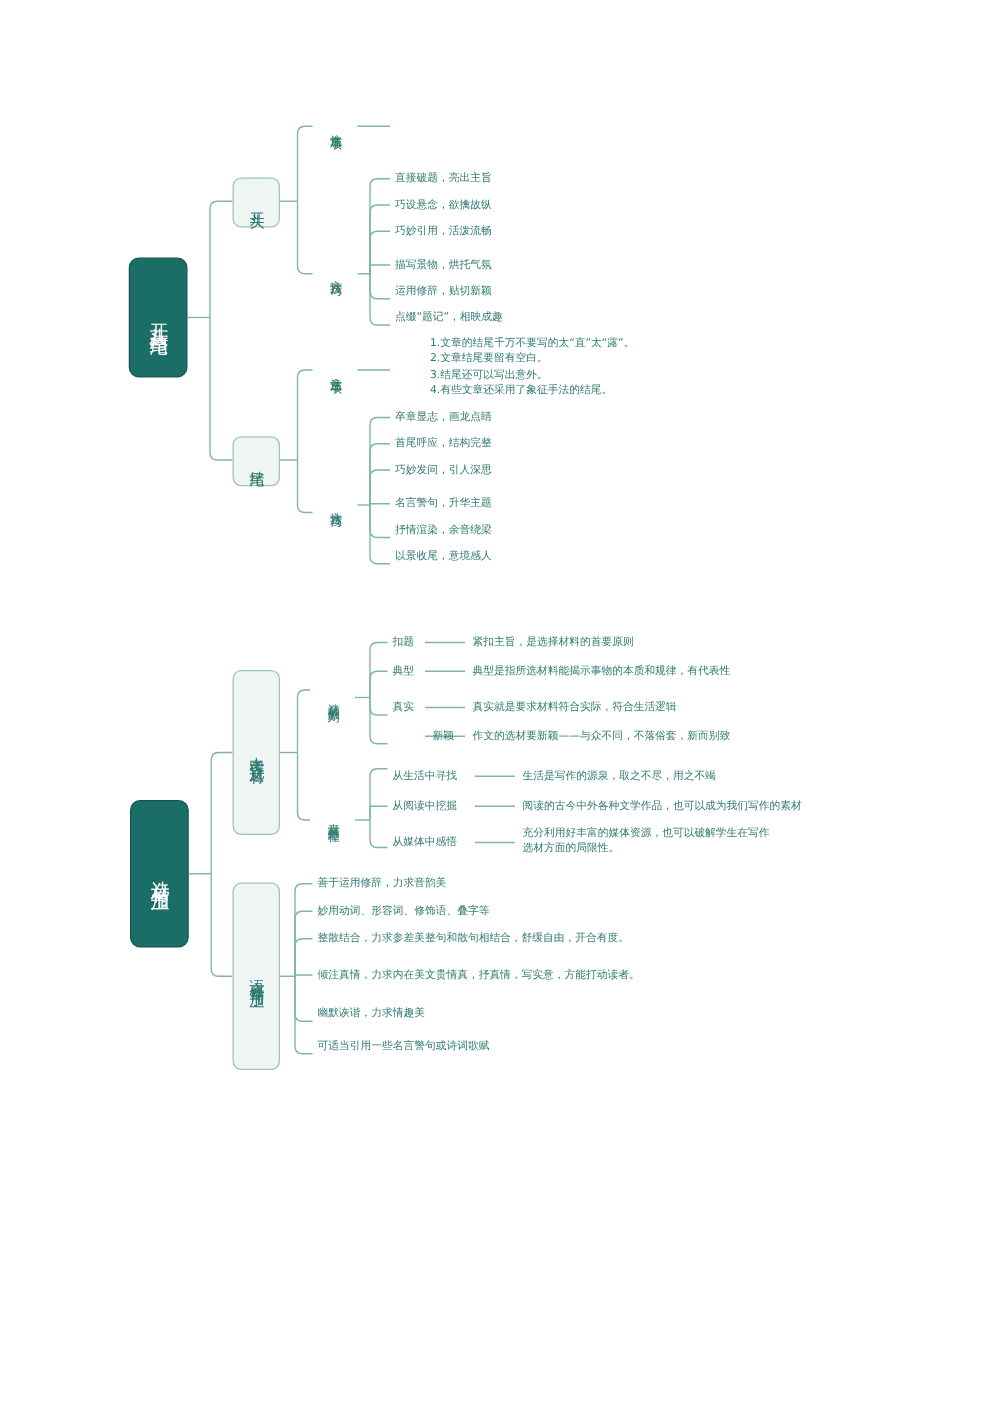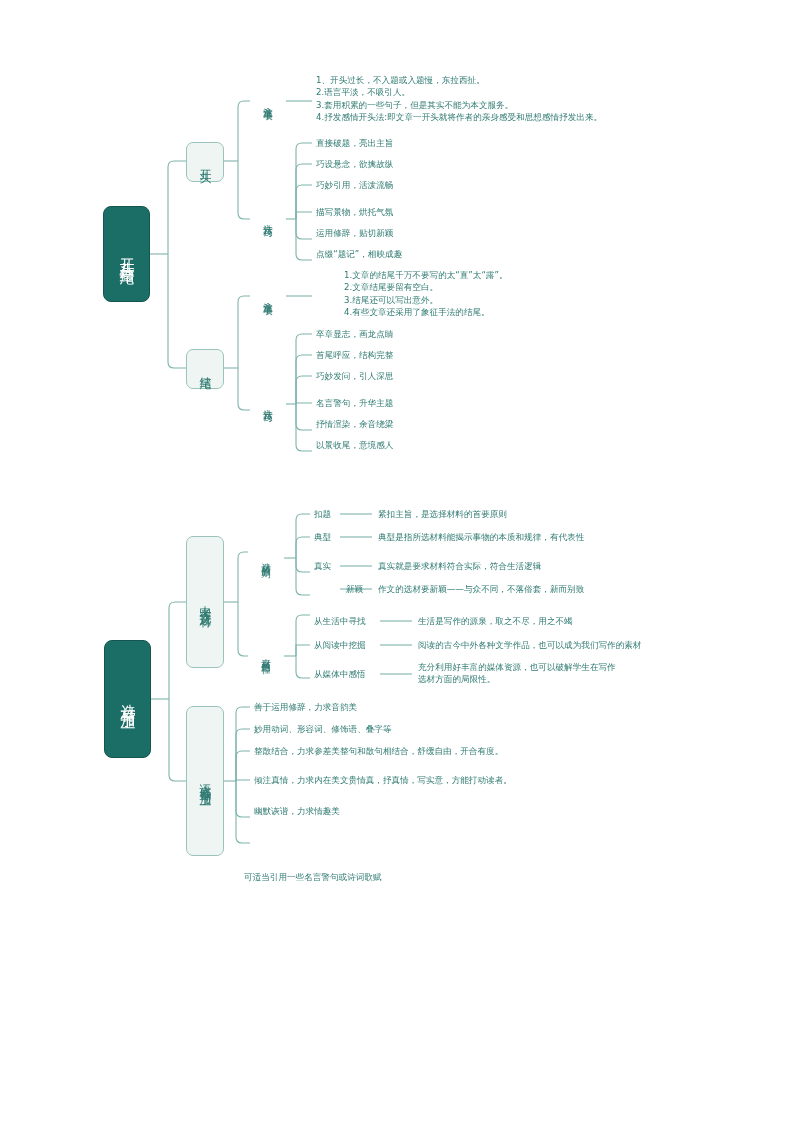--- a/index.html
+++ b/index.html
@@ -198,24 +198,20 @@
   </div>
 
   <div class="vlabel" style="left:250px; top:70px; width:36px; height:64px;">
     <span class="txt">注意事项</span>
   </div>
 
   <div class="vlabel" style="left:250px; top:187px; width:36px; height:64px;">
     <span class="txt">方法技巧</span>
   </div>
 
-  <div class="leaf blk" style="left:316px; top:74px; width:452px;">1、开头过长，不入题或入题慢，东拉西扯。
-2.语言平淡，不吸引人。
-3.套用积累的一些句子，但是其实不能为本文服务。
-4.抒发感情开头法:即文章一开头就将作者的亲身感受和思想感情抒发出来。</div>
 
   <div class="leaf" style="left:316px; top:137px;">直接破题，亮出主旨</div>
   <div class="leaf" style="left:316px; top:158px;">巧设悬念，欲擒故纵</div>
   <div class="leaf" style="left:316px; top:179px;">巧妙引用，活泼流畅</div>
   <div class="leaf" style="left:316px; top:206px;">描写景物，烘托气氛</div>
   <div class="leaf" style="left:316px; top:227px;">运用修辞，贴切新颖</div>
   <div class="leaf" style="left:316px; top:248px;">点缀“题记”，相映成趣</div>
 
   <div class="vlabel" style="left:250px; top:265px; width:36px; height:64px;">
     <span class="txt">注意事项</span>
@@ -277,15 +273,15 @@
 
   <div class="kw" style="left:314px; top:668px;">从媒体中感悟</div>
   <div class="leaf blk" style="left:418px; top:661px; width:300px;">充分利用好丰富的媒体资源，也可以破解学生在写作
 选材方面的局限性。</div>
 
   <div class="leaf" style="left:254px; top:701px;">善于运用修辞，力求音韵美</div>
   <div class="leaf" style="left:254px; top:723px;">妙用动词、形容词、修饰语、叠字等</div>
   <div class="leaf" style="left:254px; top:745px;">整散结合，力求参差美整句和散句相结合，舒缓自由，开合有度。</div>
   <div class="leaf" style="left:254px; top:774px;">倾注真情，力求内在美文贵情真，抒真情，写实意，方能打动读者。</div>
   <div class="leaf" style="left:254px; top:805px;">幽默诙谐，力求情趣美</div>
-  <div class="leaf" style="left:244px; top:831px;margin-top:40px;">可适当引用一些名言警句或诗词歌赋</div>
+  <div class="leaf" style="left:254px; top:831px;">可适当引用一些名言警句或诗词歌赋</div>
 
 </div>
 
 </body></html>

